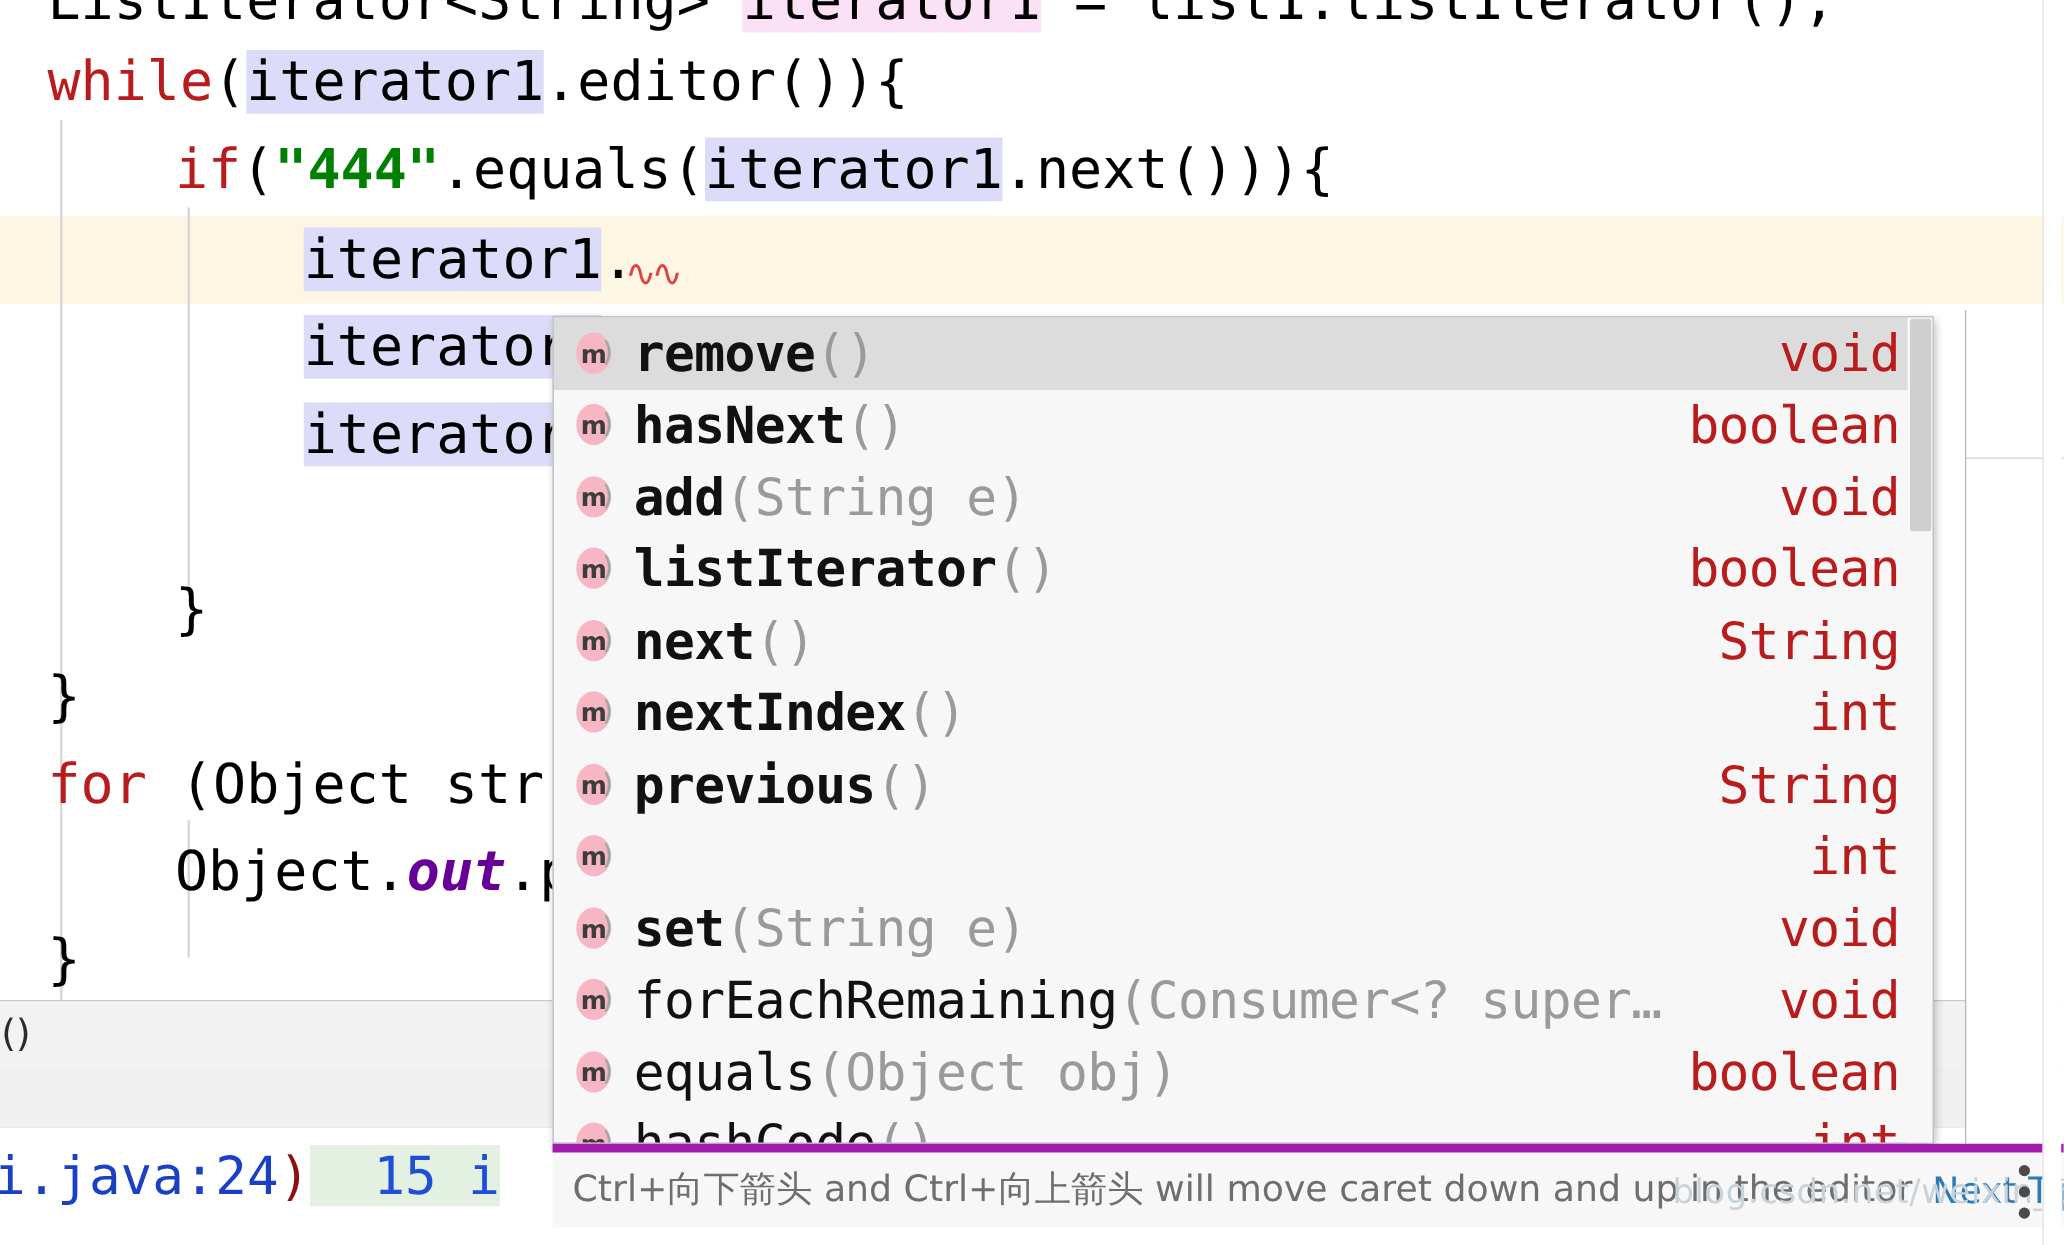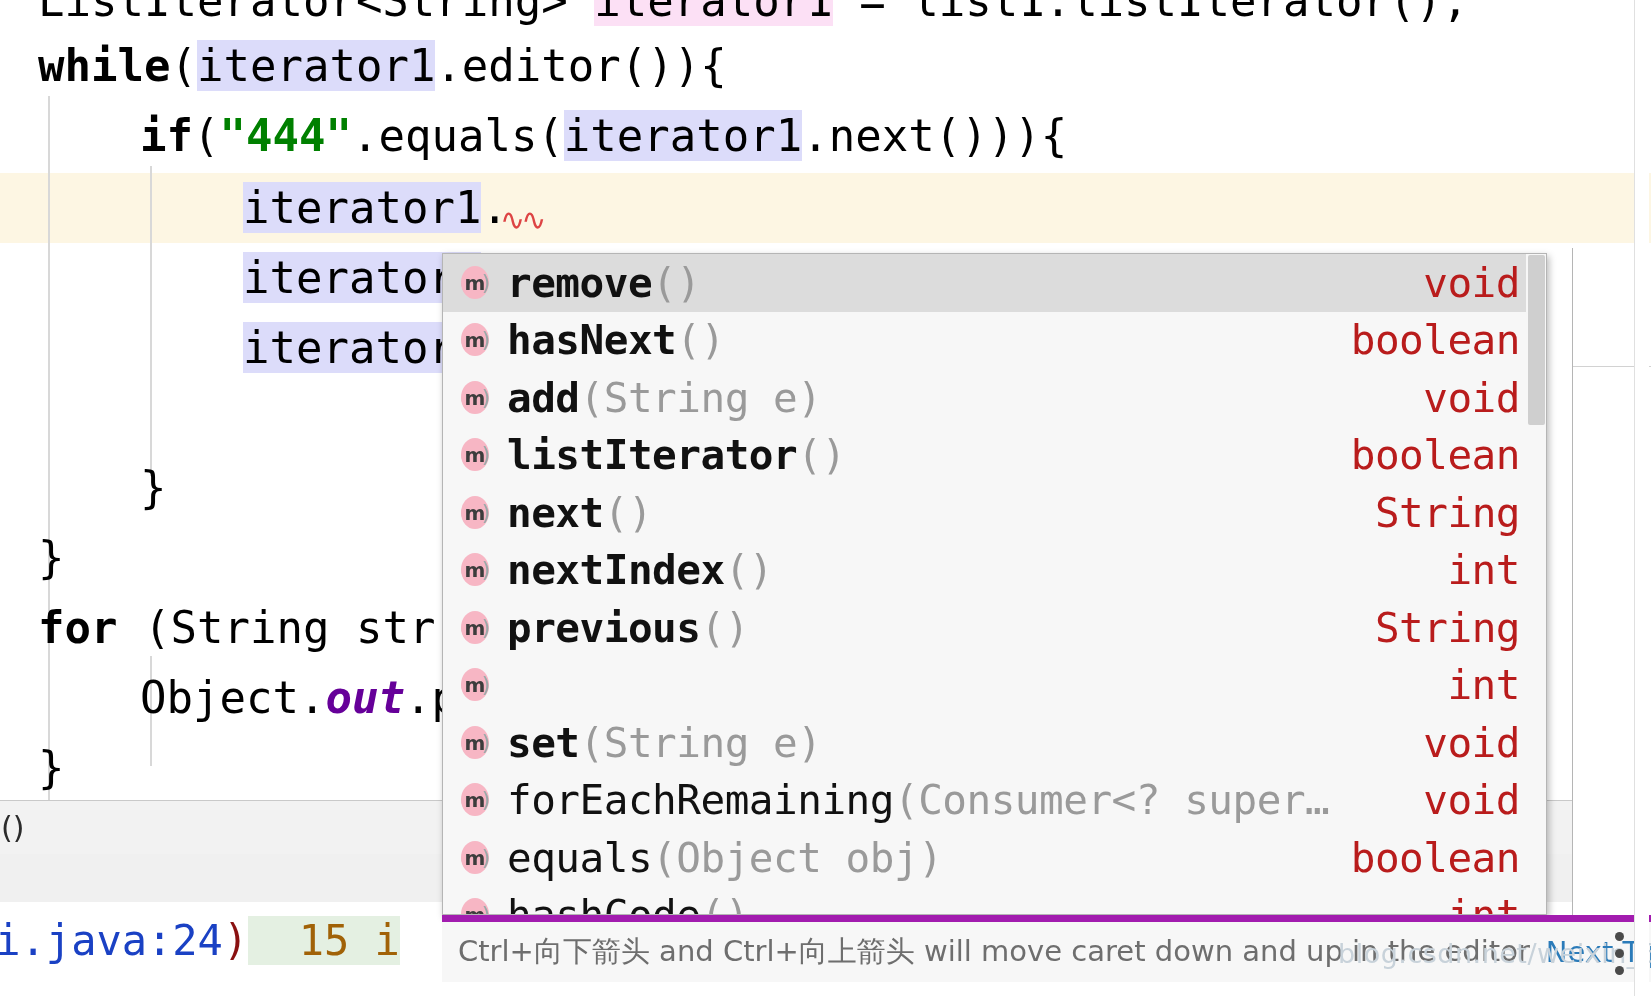--- a/index.html
+++ b/index.html
@@ -32,21 +32,21 @@
     color: #000000;
   }
   .code-line .txt { white-space: pre; }
   .caret-line-bg {
     position: absolute;
     left: 0;
     width: 1651px;
     height: 70px;
     background: #fdf6e3;
   }
-  .kw   { color: #000000; font-weight: bold; }
+  .kw   { color: #b91c1c; font-weight: normal; }
   .str  { color: #008000; font-weight: bold; }
   .fld  { color: #660099; font-weight: bold; font-style: italic; }
   .ident-hl { background: #dcdcfa; }
   .decl-hl  { background: #fce0f5; }
   .plain { color: #000000; }
 
   .indent-guide {
     position: absolute;
     width: 2px;
     background: #d8d8d8;
@@ -93,21 +93,21 @@
   }
   #console .console-line {
     position: absolute;
     left: -30px; top: 14px;
     white-space: pre;
     font-family: "DejaVu Sans Mono", monospace;
     font-size: 42px;
   }
   .con-link { color: #1a41c4; }
   .con-paren { color: #8a1111; }
-  .con-hl { background: #e4f0e2; color: #a16207; }
+  .con-hl { background: #e4f0e2; color: #1d4ed8; }
 
   
   #popup {
     position: absolute;
     left: 442px; top: 253px;
     width: 1105px; height: 662px;
     background: #f7f7f7;
     border: 1px solid #b5b5b5;
     box-shadow: 2px 3px 7px rgba(0,0,0,0.28);
     overflow: hidden;
@@ -267,21 +267,21 @@
 
   <div id="code-lines">
       <div class="code-line" style="top: -34px;"><span style="display: inline-block; width: 38px;"></span><span class="txt plain">ListIterator&lt;String&gt; </span><span class="txt plain decl-hl">iterator1</span><span class="txt plain"> = list1.listIterator();</span></div>
       <div class="code-line" style="top: 31px;"><span style="display: inline-block; width: 38px;"></span><span class="txt kw">while</span><span class="txt plain">(</span><span class="txt plain ident-hl">iterator1</span><span class="txt plain">.editor()){</span></div>
       <div class="code-line" style="top: 101px;"><span style="display: inline-block; width: 140px;"></span><span class="txt kw">if</span><span class="txt plain">(</span><span class="txt str">"444"</span><span class="txt plain">.equals(</span><span class="txt plain ident-hl">iterator1</span><span class="txt plain">.next())){</span></div>
       <div class="code-line" style="top: 173px;"><span style="display: inline-block; width: 243px;"></span><span class="txt plain ident-hl">iterator1</span><span class="txt plain">.</span></div>
       <div class="code-line" style="top: 243px;"><span style="display: inline-block; width: 243px;"></span><span class="txt plain ident-hl">iterator1</span></div>
       <div class="code-line" style="top: 313px;"><span style="display: inline-block; width: 243px;"></span><span class="txt plain ident-hl">iterator1</span></div>
       <div class="code-line" style="top: 453px;"><span style="display: inline-block; width: 140px;"></span><span class="txt plain">}</span></div>
       <div class="code-line" style="top: 523px;"><span style="display: inline-block; width: 38px;"></span><span class="txt plain">}</span></div>
-      <div class="code-line" style="top: 593px;"><span style="display: inline-block; width: 38px;"></span><span class="txt kw">for</span><span class="txt plain"> (String str</span></div>
+      <div class="code-line" style="top: 593px;"><span style="display: inline-block; width: 38px;"></span><span class="txt kw">for</span><span class="txt plain"> (Object str</span></div>
       <div class="code-line" style="top: 663px;"><span style="display: inline-block; width: 140px;"></span><span class="txt plain">Object.</span><span class="txt fld">out</span><span class="txt plain">.p</span></div>
       <div class="code-line" style="top: 733px;"><span style="display: inline-block; width: 38px;"></span><span class="txt plain">}</span></div>
     </div>
 
   <div class="squiggle" id="err-squiggle" style="left:500px; top:205px;">∿∿</div>
 </div>
 
 <div id="breadcrumb">
   <span class="bc-text">n()</span>
 </div>

